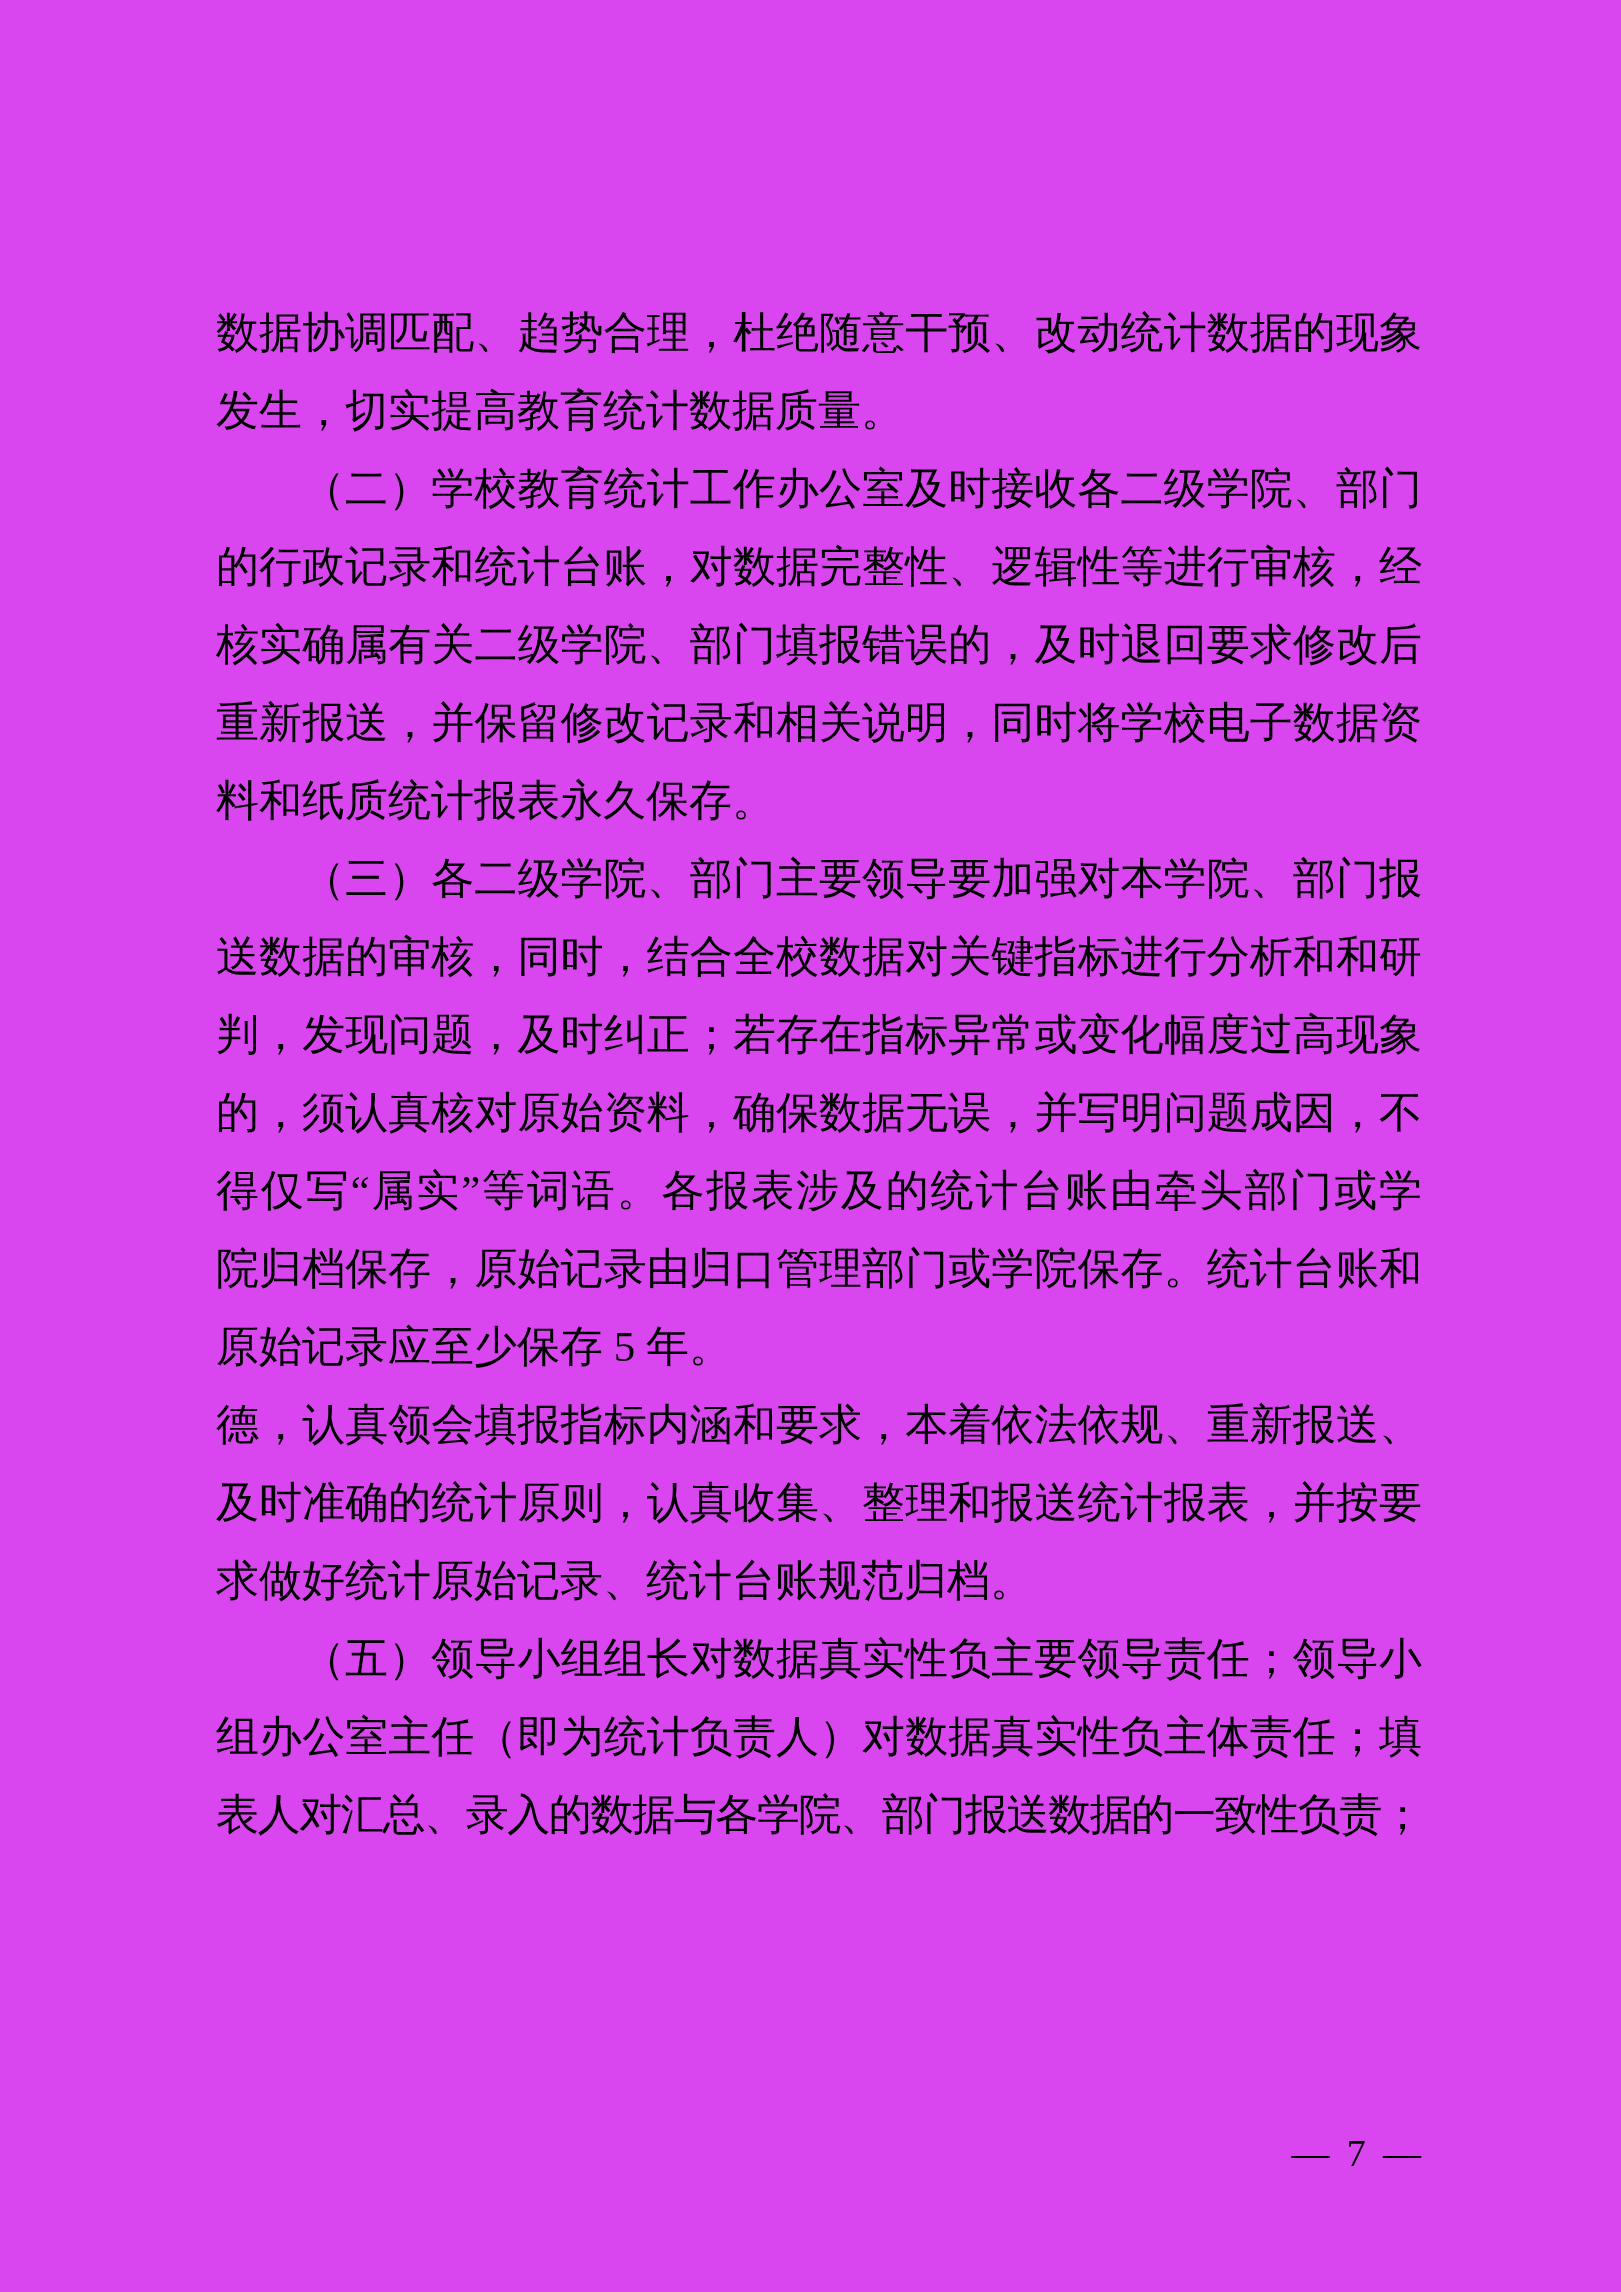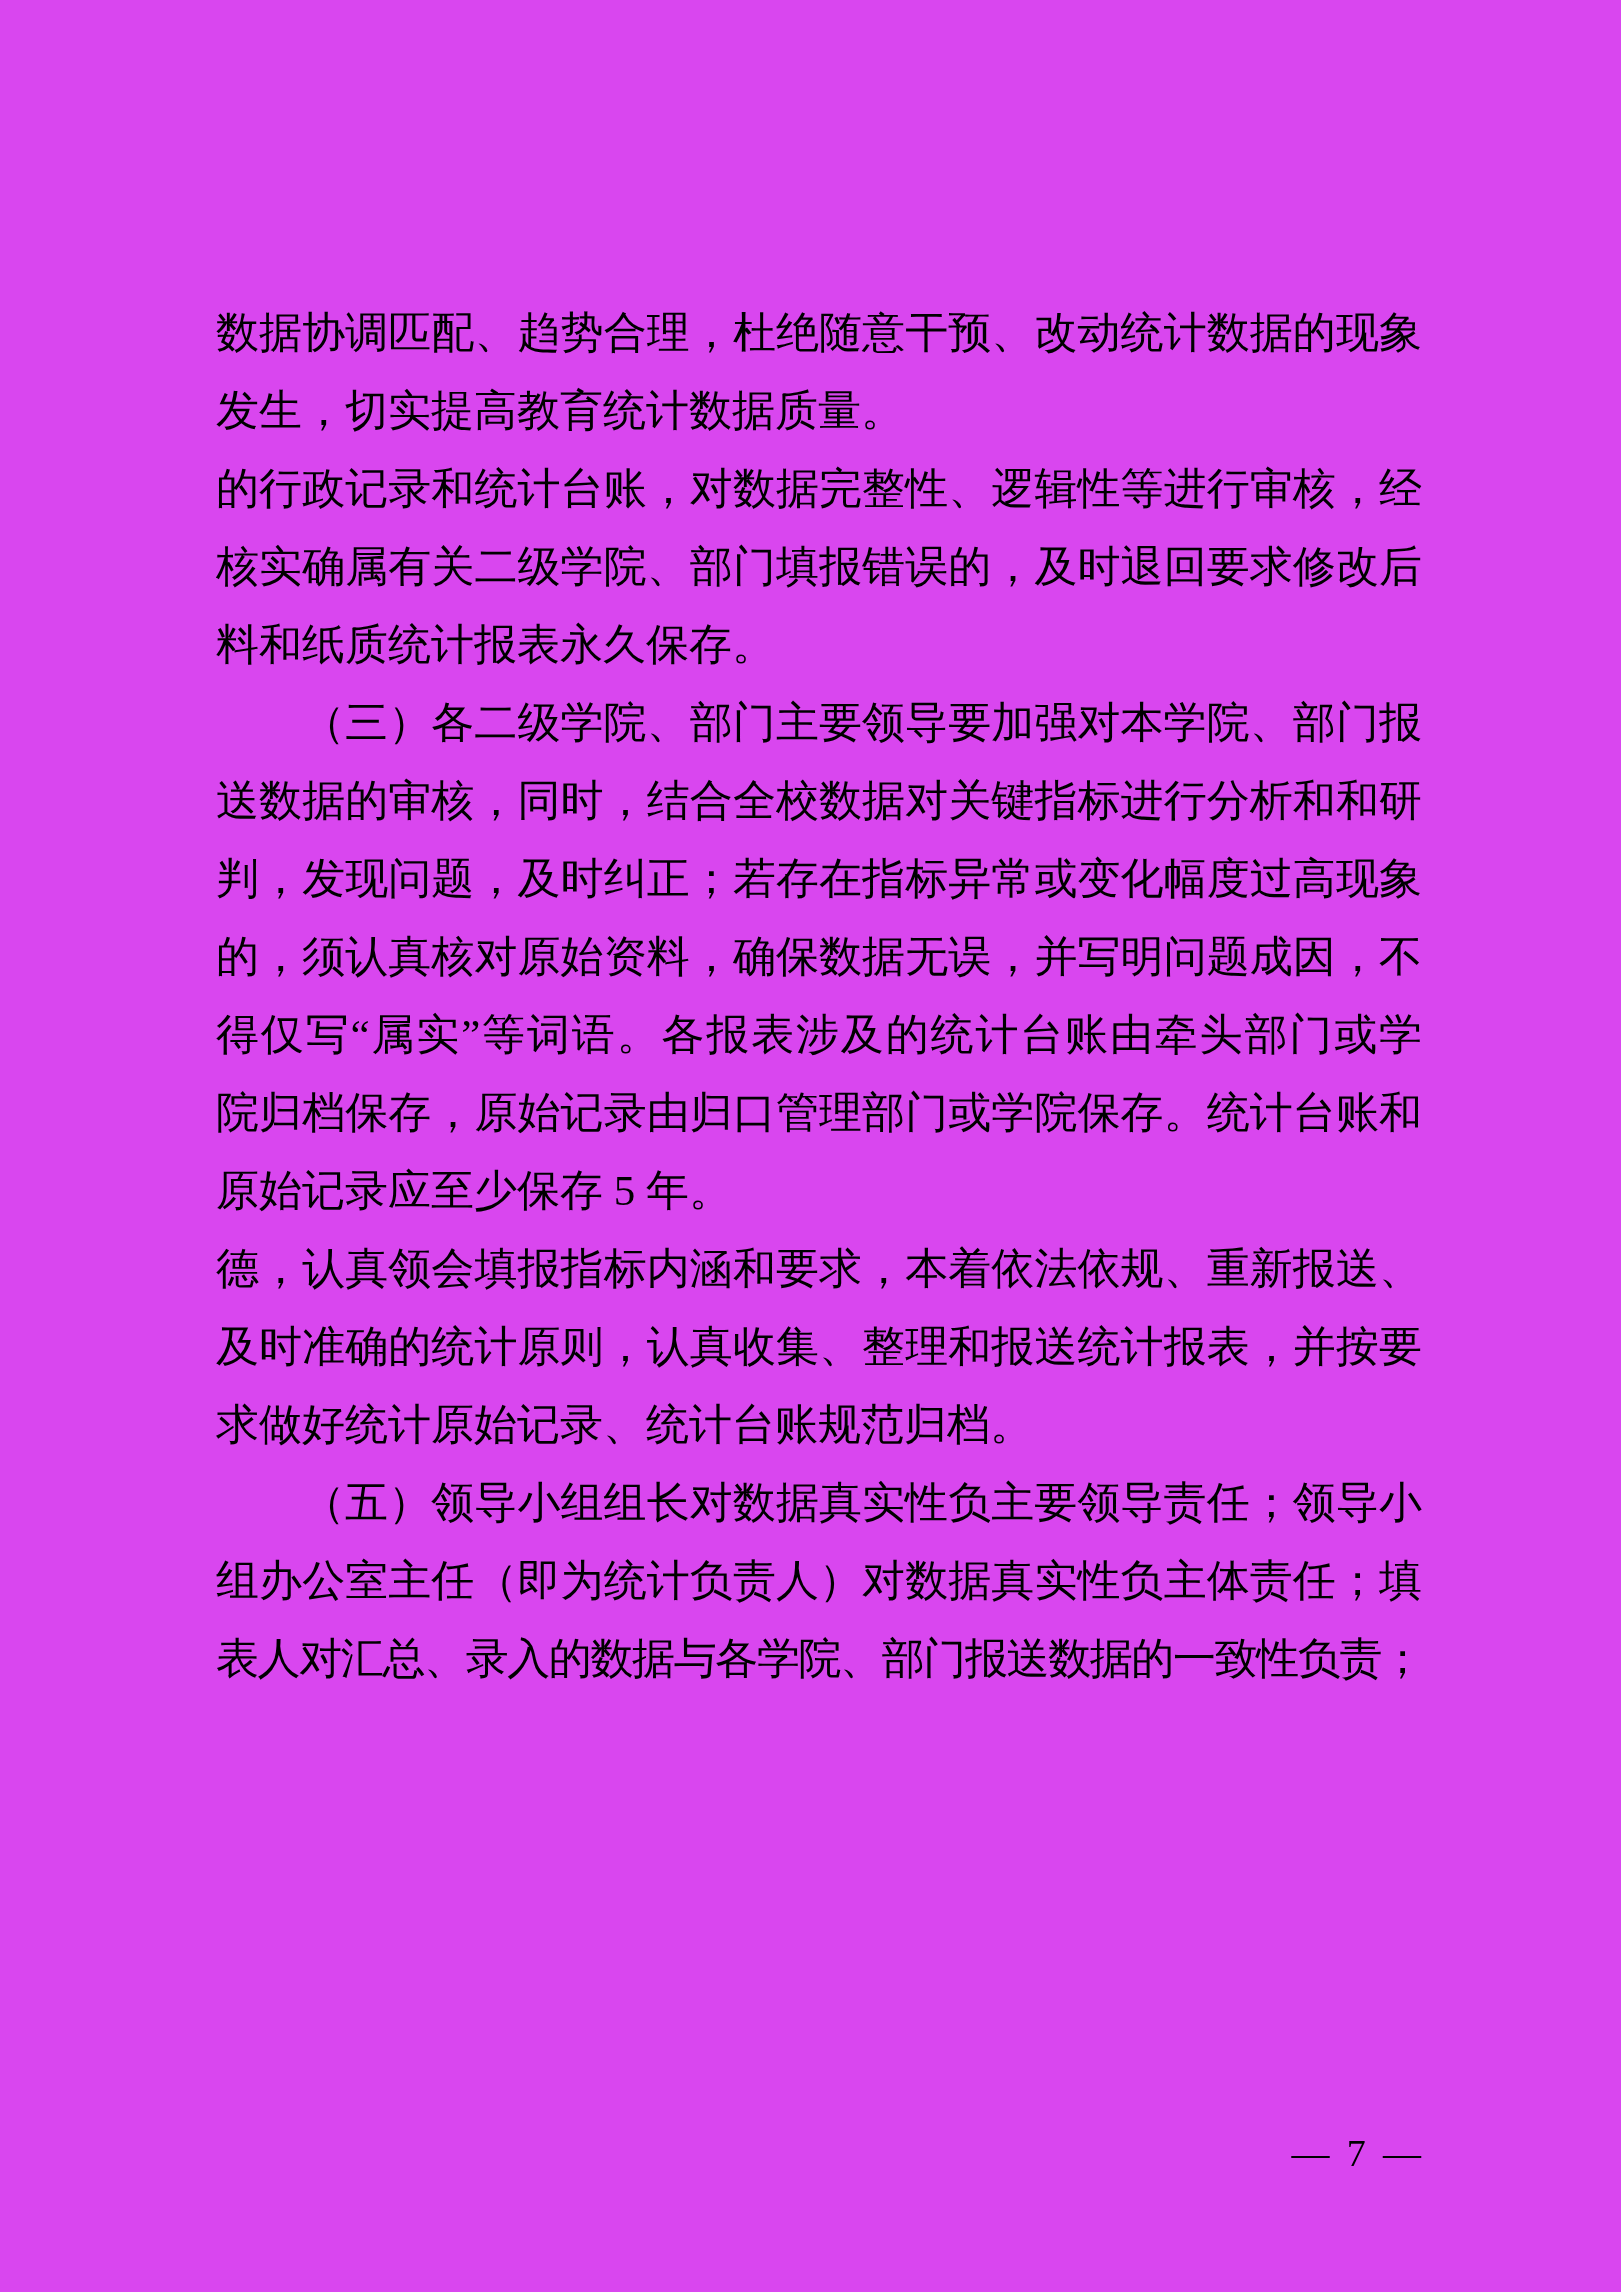--- a/index.html
+++ b/index.html
@@ -61,22 +61,24 @@
     text-align: right;
   }
 </style>
 </head>
 <body>
 
 <div class="page">
   <div class="text-block">
       <div class="doc-line full">数据协调匹配、趋势合理，杜绝随意干预、改动统计数据的现象</div>
       <div class="doc-line para-end">发生，切实提高教育统计数据质量。</div>
+      <div class="doc-line full indent">（二）学校教育统计工作办公室及时接收各二级学院、部门</div>
       <div class="doc-line full">的行政记录和统计台账，对数据完整性、逻辑性等进行审核，经</div>
       <div class="doc-line full">核实确属有关二级学院、部门填报错误的，及时退回要求修改后</div>
+      <div class="doc-line full">重新报送，并保留修改记录和相关说明，同时将学校电子数据资</div>
       <div class="doc-line para-end">料和纸质统计报表永久保存。</div>
       <div class="doc-line full indent">（三）各二级学院、部门主要领导要加强对本学院、部门报</div>
       <div class="doc-line full">送数据的审核，同时，结合全校数据对关键指标进行分析和和研</div>
       <div class="doc-line full">判，发现问题，及时纠正；若存在指标异常或变化幅度过高现象</div>
       <div class="doc-line full">的，须认真核对原始资料，确保数据无误，并写明问题成因，不</div>
       <div class="doc-line full">得仅写“属实”等词语。各报表涉及的统计台账由牵头部门或学</div>
       <div class="doc-line full">院归档保存，原始记录由归口管理部门或学院保存。统计台账和</div>
       <div class="doc-line para-end">原始记录应至少保存 5 年。</div>
       <div class="doc-line full">德，认真领会填报指标内涵和要求，本着依法依规、重新报送、</div>
       <div class="doc-line full">及时准确的统计原则，认真收集、整理和报送统计报表，并按要</div>

